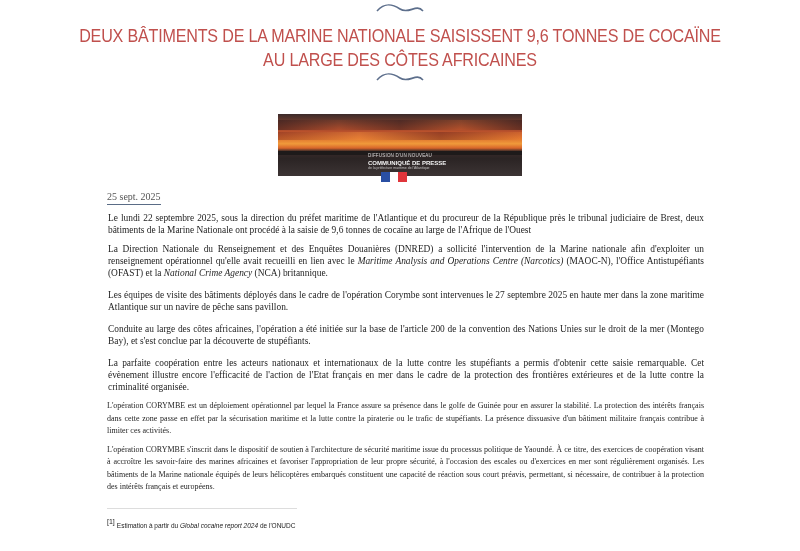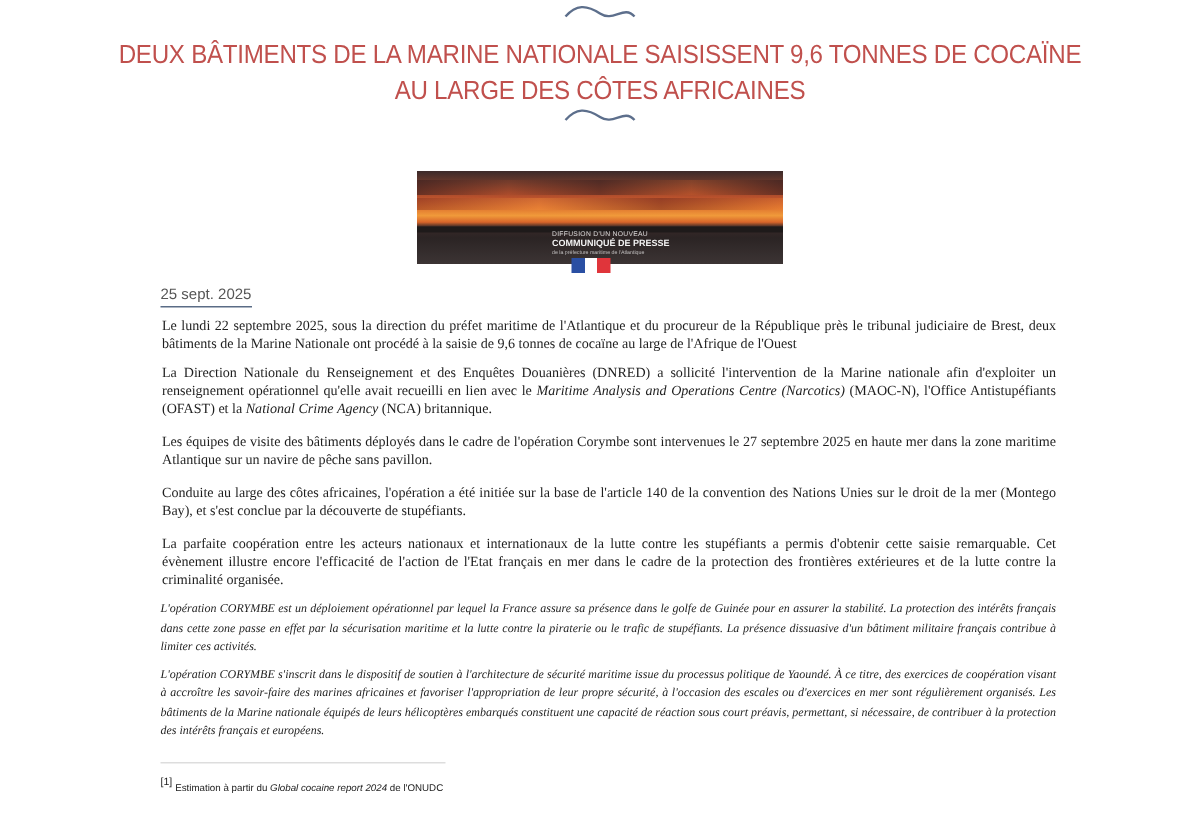--- a/index.html
+++ b/index.html
@@ -91,21 +91,21 @@
       display: flex;
     }
     .flag span { flex: 1; }
     .flag .b { background: #2a4fa3; }
     .flag .w { background: #ffffff; }
     .flag .r { background: #e0353b; }
     .date {
       position: absolute;
       left: 107px;
       top: 191px;
-      font-family: Liberation Sans, sans-serif;
+      font-family: Liberation Serif, serif;
       font-size: 10px;
       color: #555;
       padding-bottom: 2px;
       border-bottom: 1.5px solid #5a6c86;
       text-align: right;
     }
     .content {
       position: absolute;
       left: 107px;
       top: 212px;
@@ -115,21 +115,20 @@
       text-align: justify;
     }
     .content p { margin: 0 0 7px 1px; }
     .content p.gap { margin-bottom: 10px; }
     .sup {
       font-size: 8px;
       vertical-align: 6px;
       color: #333;
     }
     .italic-block {
-      font-style: italic;
       font-size: 8px;
       line-height: 12.5px;
       margin: 6px 0 0 0;
     }
     .italic-block p { margin: 0 0 6px 0; }
     .footnote-rule {
       position: absolute;
       left: 107px;
       top: 508px;
       width: 190px;
@@ -178,21 +177,21 @@
     <span class="w"></span>
     <span class="r"></span>
 </div>
 
 <div class="date">25 sept. 2025</div>
 
 <div class="content">
   <p>Le lundi 22 septembre 2025, sous la direction du préfet maritime de l'Atlantique et du procureur de la République près le tribunal judiciaire de Brest, deux bâtiments de la Marine Nationale ont procédé à la saisie de 9,6 tonnes de cocaïne au large de l'Afrique de l'Ouest</p>
   <p class="gap"><span>La Direction Nationale du Renseignement et des Enquêtes Douanières (DNRED) a sollicité l'intervention de la Marine nationale afin d'exploiter un renseignement opérationnel qu'elle avait recueilli en lien avec le </span><i>Maritime Analysis and Operations Centre (Narcotics)</i><span> (MAOC-N), l'Office Antistupéfiants (OFAST) et la </span><i>National Crime Agency</i><span> (NCA) britannique.</span></p>
   <p class="gap">Les équipes de visite des bâtiments déployés dans le cadre de l'opération Corymbe sont intervenues le 27 septembre 2025 en haute mer dans la zone maritime Atlantique sur un navire de pêche sans pavillon.</p>
-  <p class="gap">Conduite au large des côtes africaines, l'opération a été initiée sur la base de l'article 140 de la convention des Nations Unies sur le droit de la mer (Montego Bay), et s'est conclue par la découverte de stupéfiants.</p>
+  <p class="gap">Conduite au large des côtes africaines, l'opération a été initiée sur la base de l'article 200 de la convention des Nations Unies sur le droit de la mer (Montego Bay), et s'est conclue par la découverte de stupéfiants.</p>
   <p>La parfaite coopération entre les acteurs nationaux et internationaux de la lutte contre les stupéfiants a permis d'obtenir cette saisie remarquable. Cet évènement illustre encore l'efficacité de l'action de l'Etat français en mer dans le cadre de la protection des frontières extérieures et de la lutte contre la criminalité organisée.</p>
   <div class="italic-block">
     <p>L'opération CORYMBE est un déploiement opérationnel par lequel la France assure sa présence dans le golfe de Guinée pour en assurer la stabilité. La protection des intérêts français dans cette zone passe en effet par la sécurisation maritime et la lutte contre la piraterie ou le trafic de stupéfiants. La présence dissuasive d'un bâtiment militaire français contribue à limiter ces activités.</p>
     <p>L'opération CORYMBE s'inscrit dans le dispositif de soutien à l'architecture de sécurité maritime issue du processus politique de Yaoundé. À ce titre, des exercices de coopération visant à accroître les savoir-faire des marines africaines et favoriser l'appropriation de leur propre sécurité, à l'occasion des escales ou d'exercices en mer sont régulièrement organisés. Les bâtiments de la Marine nationale équipés de leurs hélicoptères embarqués constituent une capacité de réaction sous court préavis, permettant, si nécessaire, de contribuer à la protection des intérêts français et européens.</p>
   </div>
 </div>
 
 <div class="footnote-rule"></div>
 <div class="footnote">
   <a class="ref">[1]</a><span>Estimation à partir du </span><i>Global cocaine report 2024</i><span> de l'ONUDC</span>

